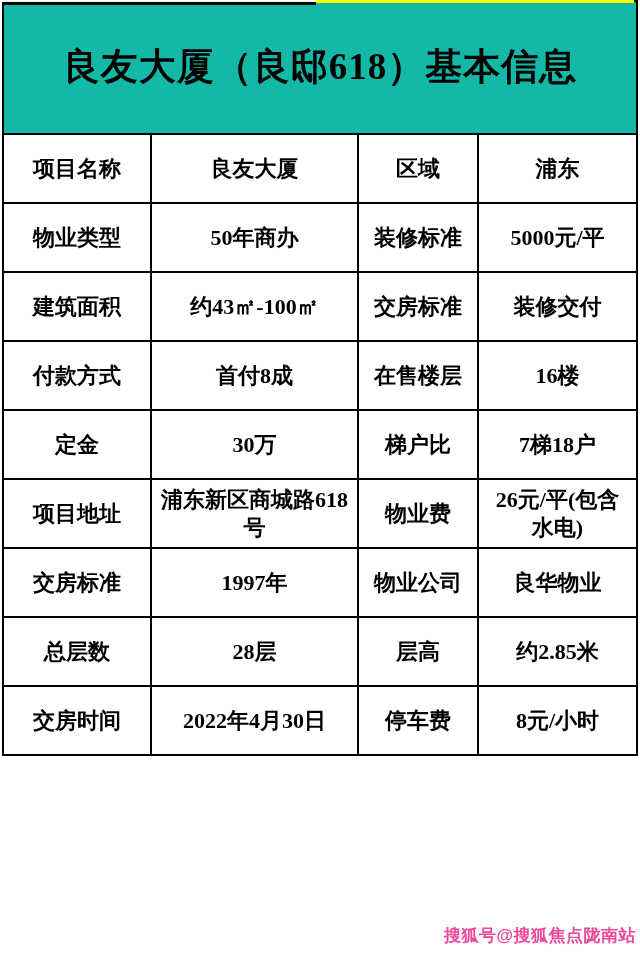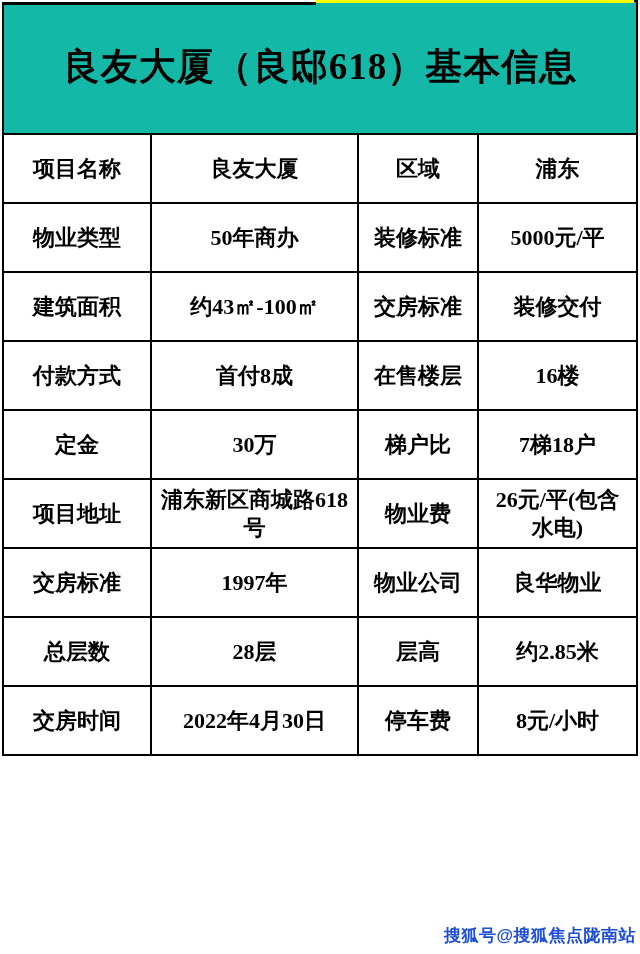--- a/index.html
+++ b/index.html
@@ -138,14 +138,14 @@
           <td class="cell">停车费</td>
           <td class="cell">8元/小时</td>
         </tr>
       </tbody>
   </table>
 
   <div class="top-notch-white"></div>
   <div class="top-notch-black"></div>
   <div class="top-bleed-yellow" style="background: rgb(255, 255, 0);"></div>
 
-  <div class="watermark" style="color: #1d4ed8;">搜狐号@搜狐焦点陇南站</div>
+  <div class="watermark" style="color: #ec4899;">搜狐号@搜狐焦点陇南站</div>
 </div>
 
 </body></html>

